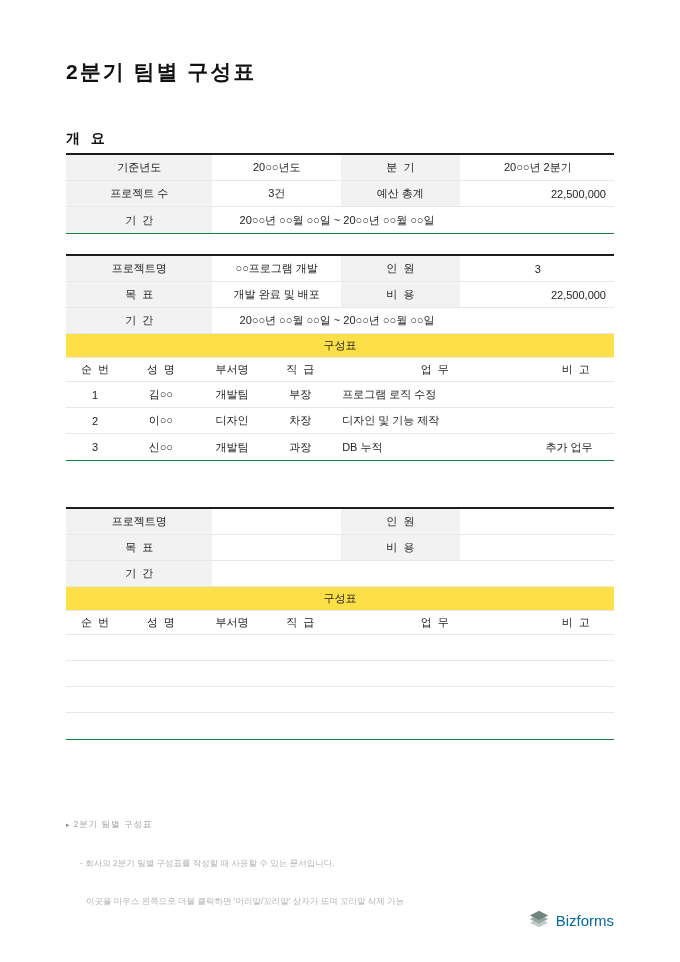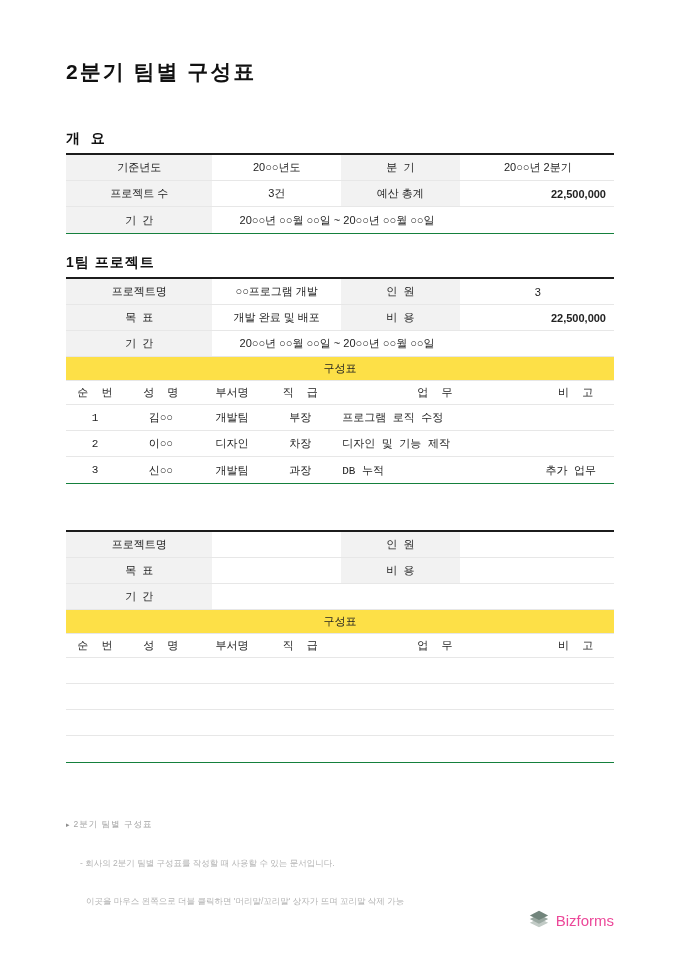--- a/index.html
+++ b/index.html
@@ -42,35 +42,35 @@
   .row {
     display: grid;
     column-gap: 2px;
     border-bottom: 1px solid #e7e7e7;
     min-height: 26px;
     align-items: stretch;
     background: #ffffff;
   }
   .row:last-child { border-bottom: none; }
   .g4 { grid-template-columns: 148fr 126fr 120fr 154fr; }
-  .g6 { grid-template-columns: 59fr 71fr 70fr 65fr 205fr 78fr; font-family: Liberation Mono, monospace; }
+  .g6 { grid-template-columns: 59fr 71fr 70fr 65fr 205fr 78fr; }
   .g1 { grid-template-columns: 1fr; }
   .short { min-height: 24px; }
   .cell {
     display: flex;
     align-items: center;
     justify-content: center;
     white-space: pre;
     padding: 0 4px;
     color: #222;
   }
   .lbl { background: #f2f2f2; }
   .roster-title { background: #fde047; }
   .left { justify-content: flex-start; padding-left: 8px; }
-  .right { justify-content: flex-end; padding-right: 8px; font-weight: bold; }
+  .right { justify-content: flex-end; padding-right: 8px; }
   .span2 { grid-column: 2 / span 2; }
   .footer {
     position: absolute;
     left: 66px;
     right: 66px;
     bottom: 8px;
     display: flex;
     justify-content: space-between;
     align-items: flex-end;
   }
@@ -81,21 +81,21 @@
     white-space: pre;
   }
   .foot-title { color: #a3a3a3; letter-spacing: 1px; }
   .tri { color: #8f8f8f; font-size: 7px; margin-right: 3px; }
   .ind1 { padding-left: 14px; }
   .ind2 { padding-left: 20px; }
   .brand {
     display: flex;
     align-items: center;
     gap: 6px;
-    color: #ec4899;
+    color: #0369a1;
     font-size: 15px;
     font-weight: 500;
     padding-bottom: 2px;
   }
 </style>
 </head>
 <body>
 
 <div class="page">
   <div class="content">
@@ -119,21 +119,20 @@
         </div>
         <div class="row g4">
           <div class="cell lbl">기  간</div>
           <div class="cell span2">20○○년 ○○월 ○○일 ~ 20○○년 ○○월 ○○일</div>
           <div class="cell"></div>
         </div>
       </div>
     </section>
 
     <section class="sec-team1">
-      <div class="sec-head">1팀 프로젝트</div>
       <div class="tbl">
         <div class="row g4">
           <div class="cell lbl">프로젝트명</div>
           <div class="cell">○○프로그램 개발</div>
           <div class="cell lbl">인  원</div>
           <div class="cell">3</div>
         </div>
         <div class="row g4">
           <div class="cell lbl">목  표</div>
           <div class="cell">개발 완료 및 배포</div>

